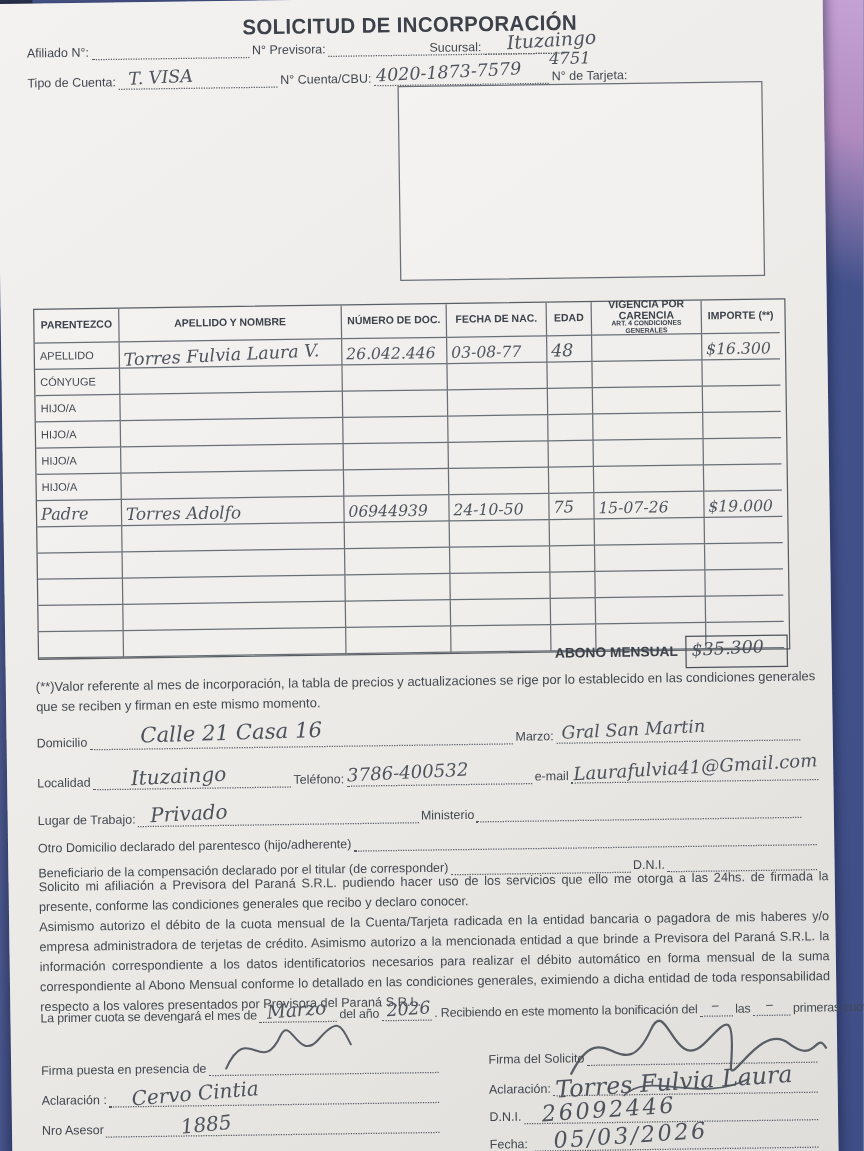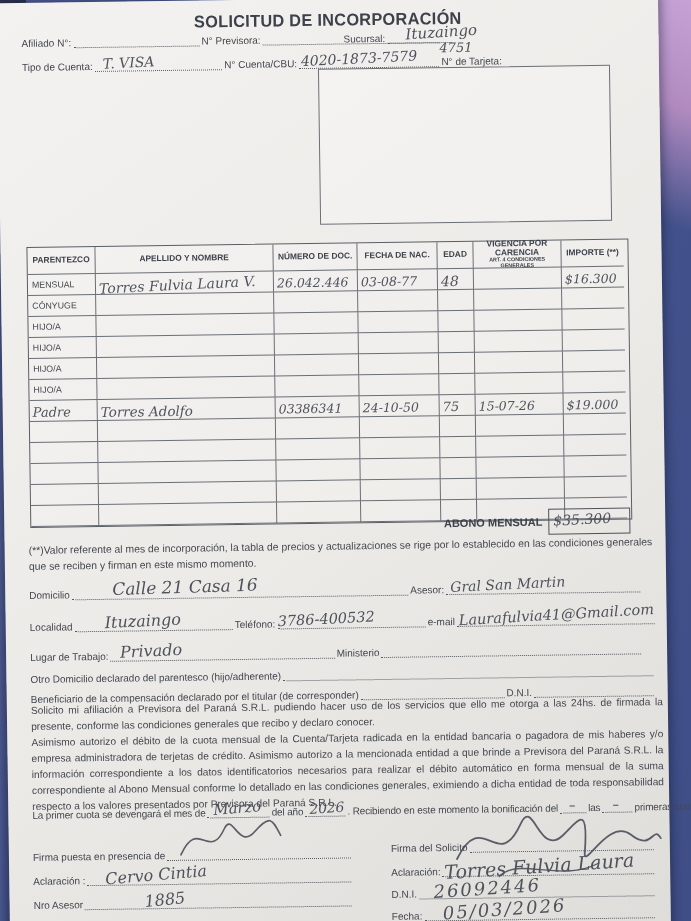--- a/index.html
+++ b/index.html
@@ -90,21 +90,21 @@
     <div class="c hc">APELLIDO Y NOMBRE</div>
     <div class="c hc">NÚMERO DE DOC.</div>
     <div class="c hc">FECHA DE NAC.</div>
     <div class="c hc">EDAD</div>
     <div class="c hc">
       <span>VIGENCIA POR CARENCIA</span>
       <span class="sub">ART. 4 CONDICIONES GENERALES</span>
     </div>
     <div class="c hc">IMPORTE (**)</div>
 
-    <div class="c bc">MENSUAL</div>
+    <div class="c bc">APELLIDO</div>
     <div class="c bc">
         <span class="cellhw" style="font-size:14px;transform:rotate(-2deg);">Torres Fulvia Laura V.</span>
       </div>
     <div class="c bc">
         <span class="cellhw">26.042.446</span>
       </div>
     <div class="c bc">
         <span class="cellhw">03-08-77</span>
       </div>
     <div class="c bc">
@@ -157,21 +157,21 @@
       <div class="c bc"></div>
       <div class="c bc"></div>
 
     <div class="c bc">
         <span class="cellhw" style="font-size:13px;">Padre</span>
       </div>
     <div class="c bc">
         <span class="cellhw" style="font-size:13.5px;">Torres Adolfo</span>
       </div>
     <div class="c bc">
-        <span class="cellhw">03386341</span>
+        <span class="cellhw">06944939</span>
       </div>
     <div class="c bc">
         <span class="cellhw">24-10-50</span>
       </div>
     <div class="c bc">
         <span class="cellhw" style="font-size:13px;">75</span>
       </div>
     <div class="c bc">
         <span class="cellhw">15-07-26</span>
       </div>
@@ -223,21 +223,21 @@
     </span>
   </div>
 
   <div class="abs note">(**)Valor referente al mes de incorporación, la tabla de precios y actualizaciones se rige por lo establecido en las condiciones generales que se reciben y firman en este mismo momento.</div>
 
   <div class="abs fieldrow" style="left:24px;top:586px;right:24px;">
     <span class="lbl">Domicilio</span>
     <span class="dots" style="flex:2.6">
       <span class="hwabs" style="left:40px;bottom:1px;font-size:17px;transform:rotate(-1deg);">Calle 21 Casa 16</span>
     </span>
-    <span class="lbl">Asesor:</span>
+    <span class="lbl">Marzo:</span>
     <span class="dots" style="flex:1.5">
       <span class="hwabs" style="left:4px;bottom:1px;font-size:14px;transform:rotate(-2deg);">Gral San Martin</span>
     </span>
   </div>
 
   <div class="abs fieldrow" style="left:24px;top:618px;right:10px;">
     <span class="lbl">Localidad</span>
     <span class="dots" style="flex:1.6">
       <span class="hwabs" style="left:30px;bottom:0;font-size:16px;transform:rotate(-2deg);">Ituzaingo</span>
     </span>

